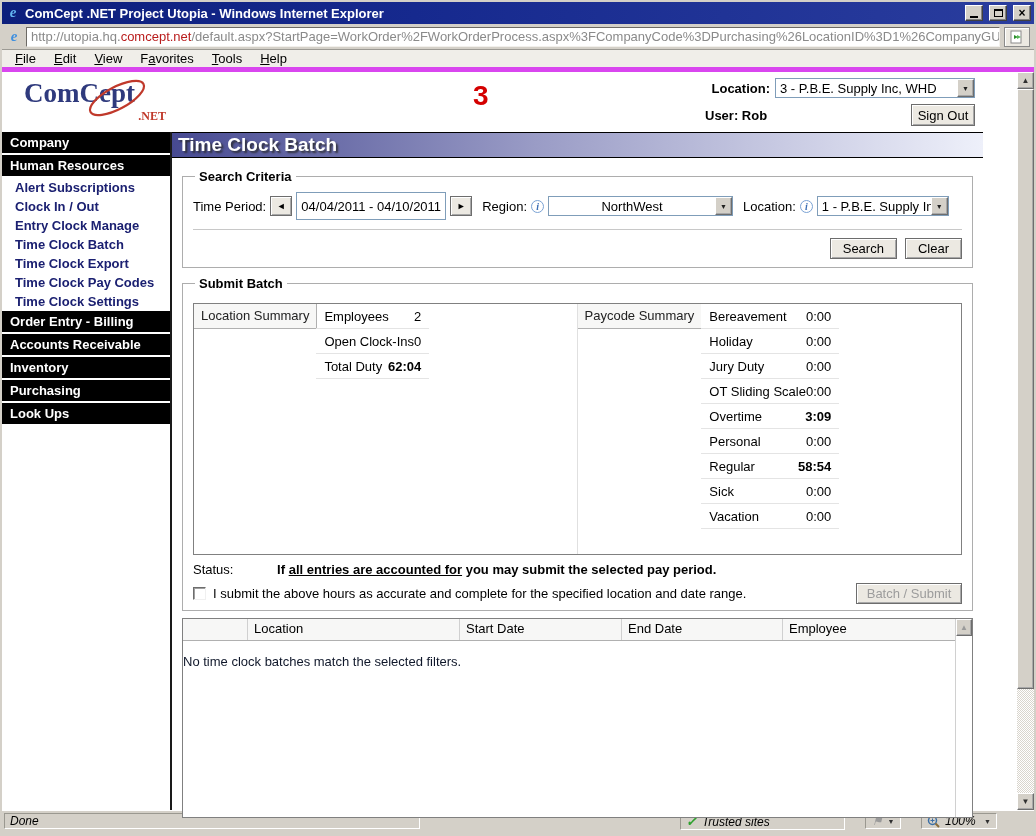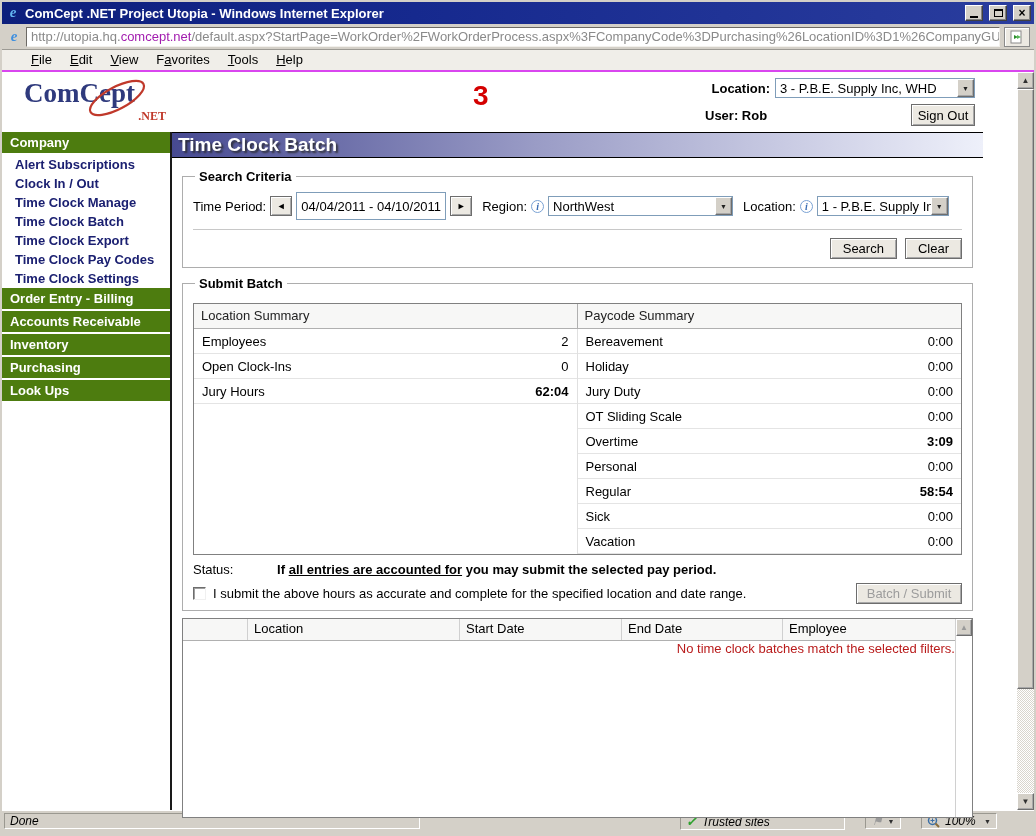--- a/index.html
+++ b/index.html
@@ -11,25 +11,25 @@
   .ie-icon { width:16px; height:16px; flex:none; color:#62b4f0; font-family:"Liberation Serif",serif; font-weight:bold; font-style:italic; font-size:15px; line-height:15px; text-align:center; }
   .titlebar-text { color:#fff; font-weight:bold; font-size:13px; flex:1; white-space:nowrap; overflow:hidden; }
   .win-btn { width:18px; height:16px; flex:none; background:#d4d0c8; border:1px solid; border-color:#fff #404040 #404040 #fff; box-shadow:inset -1px -1px 0 #808080; display:flex; align-items:center; justify-content:center; margin-left:2px; }
   .win-btn .min-glyph { width:8px; height:2px; background:#000; margin-top:8px; }
   .win-btn .max-glyph { width:9px; height:8px; border:1px solid #000; border-top-width:2px; }
   .win-btn .close-glyph { font-size:12px; font-weight:bold; line-height:12px; color:#000; }
 
   
   .addressbar { height:26px; flex:none; background:#d4d0c8; border-bottom:1px solid #9c9a94; display:flex; align-items:center; padding:2px 4px; gap:4px; }
   .address-input { flex:1; height:20px; background:#fff; border:1px solid; border-color:#6d6a65 #f2f0ec #f2f0ec #6d6a65; font-size:13px; line-height:18px; padding:0 4px; white-space:nowrap; overflow:hidden; color:#8a8a8a; }
-  .address-input .domain { color:#a21caf; }
+  .address-input .domain { color:#b91c1c; }
   .go-btn { width:26px; height:20px; background:#ece9e2; border:1px solid #8a8a8a; box-shadow:inset 1px 1px 0 #fff; display:flex; align-items:center; justify-content:center; }
 
   
-  .menubar { height:22px; flex:none; background:#f0eee9; display:flex; padding:0 20px; border-bottom:2px solid #d946ef; }
+  .menubar { height:22px; flex:none; background:#f0eee9; display:flex; align-items:center; padding:0 4px; border-bottom:5px solid #d946ef; }
   .menu-item { font-size:13px; color:#000; padding:2px 9px; cursor:default; }
 
   
   .viewport { flex:1; display:flex; background:#fff; min-height:0; }
   .page-wrap { flex:1; display:flex; flex-direction:column; min-width:0; position:relative; background:#fff; }
 
   
   .browser-scrollbar { width:17px; flex:none; display:flex; flex-direction:column; background:#f3f1ec; }
   .sb-btn { height:17px; flex:none; background:#d4d0c8; border:1px solid; border-color:#fff #6d6d6d #6d6d6d #fff; box-shadow:inset -1px -1px 0 #a8a8a8; font-size:8px; color:#303030; display:flex; align-items:center; justify-content:center; line-height:8px; }
   .sb-thumb { height:600px; flex:none; background:#d4d0c8; border:1px solid; border-color:#fff #6d6d6d #6d6d6d #fff; box-shadow:inset -1px -1px 0 #a8a8a8; }
@@ -43,70 +43,70 @@
   .logo-swoosh { position:absolute; left:58px; top:-4px; pointer-events:none; }
   .big-number { position:absolute; left:471px; top:8px; color:#d40000; font-size:28px; font-weight:bold; }
   .header-right { position:absolute; right:42px; top:6px; width:270px; }
   .hr-row1 { display:flex; align-items:center; justify-content:flex-end; gap:5px; }
   .hr-row2 { display:flex; align-items:center; justify-content:space-between; margin-top:6px;gap:22px; }
   .hdr-label { font-weight:bold; font-size:13px; }
 
   
   .fake-select { height:20px; background:#fff; border:1px solid #7f9db9; display:flex; align-items:center; font-size:13px; }
   .fake-select .sel-text { flex:1; padding:0 4px; white-space:nowrap; overflow:hidden; }
-  .fake-select .sel-text.centered { }
+  .fake-select .sel-text.centered { text-align:center; }
   .sel-arrow { width:17px; height:18px; flex:none; background:#d4d0c8; border:1px solid; border-color:#fff #6d6d6d #6d6d6d #fff; box-shadow:inset -1px -1px 0 #a8a8a8; font-size:7px; display:flex; align-items:center; justify-content:center; color:#202020; }
 
   .btn { background:#ece9e2; border:1px solid #6d6d6d; box-shadow:inset 1px 1px 0 #fff, inset -1px -1px 0 #a8a8a8; font-size:13px; font-family:inherit; color:#000; display:flex; align-items:center; justify-content:center; cursor:default; }
   .btn.disabled { color:#9c9c9c; }
 
   
   .page-body { flex:1; display:flex; min-height:0; }
   .sidebar { width:170px; flex:none; background:#fff; border-right:2px solid #1a1a1a; }
-  .side-header { background:#4d7c0f; color:#fff; font-weight:bold; font-size:13px; padding:3px 8px; margin-bottom:2px; height:21px; }
+  .side-header { background:#000000; color:#fff; font-weight:bold; font-size:13px; padding:3px 8px; margin-bottom:2px; height:21px; }
   .side-sub { color:#1b2071; font-weight:bold; font-size:13px; padding:2px 8px 2px 13px; height:19px; }
 
   .content { flex:1; min-width:0; padding-right:34px; }
   .page-title-bar { height:26px; background:linear-gradient(90deg,#474a92,#9a9cc6 45%,#eef0fa); border-top:1px solid #000; border-bottom:1px solid #000; color:#fff; font-size:19px; font-weight:bold; padding:1px 0 0 6px; text-shadow:2px 2px 2px rgba(40,40,40,.85); }
 
   fieldset { border:1px solid #adadad; margin:11px 10px 0 10px; padding:3px 10px 8px 10px; }
   fieldset legend { font-size:13px; font-weight:bold; padding:0 4px; margin-left:2px; }
 
   .criteria-row { display:flex; align-items:center; gap:4px; margin-top:5px; font-size:13px; white-space:nowrap; }
   .arrow-btn { width:22px; height:20px; font-size:9px; }
   .tp-input { width:150px; height:28px; border:1px solid #7f9db9; text-align:center; font-size:13px; font-family:inherit; padding:0; }
   .info-icon { width:13px; height:13px; flex:none; border:1px solid #7aa2d4; border-radius:50%; color:#3c6eb4; font-size:10px; font-weight:bold; font-style:italic; line-height:11px; text-align:center; font-family:"Liberation Serif",serif; }
   .criteria-divider { border-top:1px solid #c8c8c8; margin-top:9px; }
   .criteria-buttons { display:flex; justify-content:flex-end; gap:8px; margin-top:8px; }
   .criteria-buttons .btn { height:21px; padding:0 12px; }
 
   .batch-fieldset { margin-top:8px; padding-bottom:6px; }
   .summary-table { margin-top:9px; border:1px solid #808080; height:252px; display:flex; background:#fff; }
-  .sum-col { width:50%; display:flex; flex-direction:column; }
+  .sum-col { width:50%; display:flex; flex-direction:row; }
   .sum-col.left { border-right:1px solid #e0e0e0; }
   .sum-header { height:25px; flex:none; line-height:24px; padding:0 7px; background:#f7f7f6; border-bottom:1px solid #b0b0b0; font-size:13px; color:#222; }
   .sum-col.left .sum-header { border-right:1px solid #b0b0b0; margin-right:-1px; }
   .sum-row { height:25px; flex:none; display:flex; justify-content:space-between; align-items:center; padding:0 8px; border-bottom:1px solid #e4e4e4; font-size:13px; }
   .sum-value.bold { font-weight:bold; }
 
   .status-line { margin-top:7px; font-size:13px; }
   .status-bold { font-weight:bold;padding-left:40px; }
   .status-underline { text-decoration:underline; }
   .confirm-row { margin-top:6px; display:flex; align-items:center; gap:7px; }
   .checkbox { width:13px; height:13px; flex:none; background:#fff; border:1px solid; border-color:#6d6d6d #f0f0f0 #f0f0f0 #6d6d6d; box-shadow:inset 1px 1px 0 #a0a0a0; }
   .confirm-label { flex:1; font-size:13px; }
   .batch-submit-btn { width:106px; height:21px; flex:none; }
 
   
   .results-table { margin:7px 10px 0 10px; border:1px solid #808080; height:200px; background:#fff; display:flex; }
   .res-main { flex:1; min-width:0; display:flex; flex-direction:column; }
   .res-header { display:grid; grid-template-columns:65px 212px 162px 161px 1fr; height:22px; background:#f7f7f6; border-bottom:1px solid #b0b0b0; }
   .res-th { font-size:13px; padding:2px 6px; border-right:1px solid #d0d0d0; white-space:nowrap; overflow:hidden; }
   .res-th:last-child { border-right:none; }
-  .res-empty { text-align:right; font-size:13px; color:#b91c1c; }
+  .res-empty { text-align:left; margin-top:13px; font-size:13px; color:#0f172a; }
   .res-scroll { width:17px; flex:none; border-left:1px solid #d0d0d0; display:flex; flex-direction:column; background:#fff; }
   .res-scroll .sb-btn { color:#9a9a9a; }
 
   
   .statusbar { height:24px; flex:none; background:#d4d0c8; border-top:1px solid #fff; display:flex; align-items:flex-start; gap:20px; padding:2px;font-style:italic; }
   .pane { border:1px solid; border-color:#9a9890 #fff #fff #9a9890; font-size:12px; display:flex; align-items:center; padding:0 5px; gap:5px; white-space:nowrap; overflow:hidden; }
   .pane-done { flex:1; }
   .pane-small { width:20px; flex:none; }
   .pane-trusted { width:165px; flex:none; }
   .pane-mode { width:36px; flex:none; justify-content:center; }
@@ -179,23 +179,24 @@
           <div class="hr-row2">
             <span class="hdr-label">User: Rob</span>
             <button class="btn" style="width:64px;height:22px">Sign Out</button>
           </div>
         </div>
       </div>
 
       <div class="page-body">
         <div class="sidebar">
             <div class="side-header">Company</div>
+            <div class="side-header">Human Resources</div>
             <div class="side-sub">Alert Subscriptions</div>
             <div class="side-sub">Clock In / Out</div>
-            <div class="side-sub">Time Clock Manage</div>
+            <div class="side-sub">Entry Clock Manage</div>
             <div class="side-sub">Time Clock Batch</div>
             <div class="side-sub">Time Clock Export</div>
             <div class="side-sub">Time Clock Pay Codes</div>
             <div class="side-sub">Time Clock Settings</div>
             <div class="side-header">Order Entry - Billing</div>
             <div class="side-header">Accounts Receivable</div>
             <div class="side-header">Inventory</div>
             <div class="side-header">Purchasing</div>
             <div class="side-header">Look Ups</div>
           </div>
@@ -238,21 +239,21 @@
                 <div>
                     <div class="sum-row">
                       <span class="sum-label">Employees</span>
                       <span class="sum-value">2</span>
                     </div>
                     <div class="sum-row">
                       <span class="sum-label">Open Clock-Ins</span>
                       <span class="sum-value">0</span>
                     </div>
                     <div class="sum-row">
-                      <span class="sum-label">Jury Hours</span>
+                      <span class="sum-label">Total Duty</span>
                       <span class="sum-value bold">62:04</span>
                     </div>
                   </div>
               </div>
               <div class="sum-col">
                 <div class="sum-header">Paycode Summary</div>
                 <div>
                     <div class="sum-row">
                       <span class="sum-label">Bereavement</span>
                       <span class="sum-value">0:00</span>

